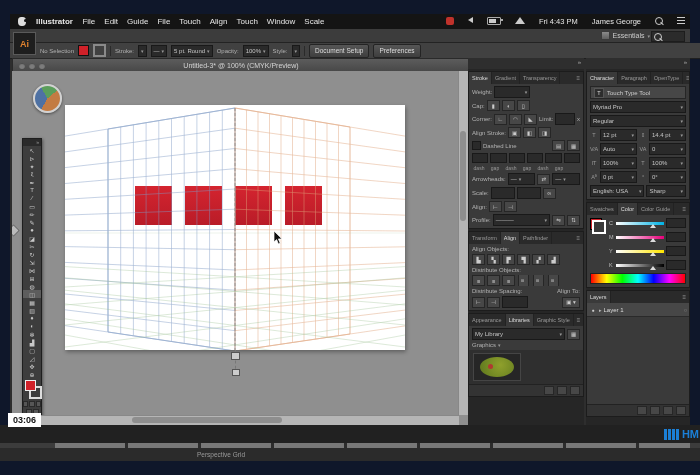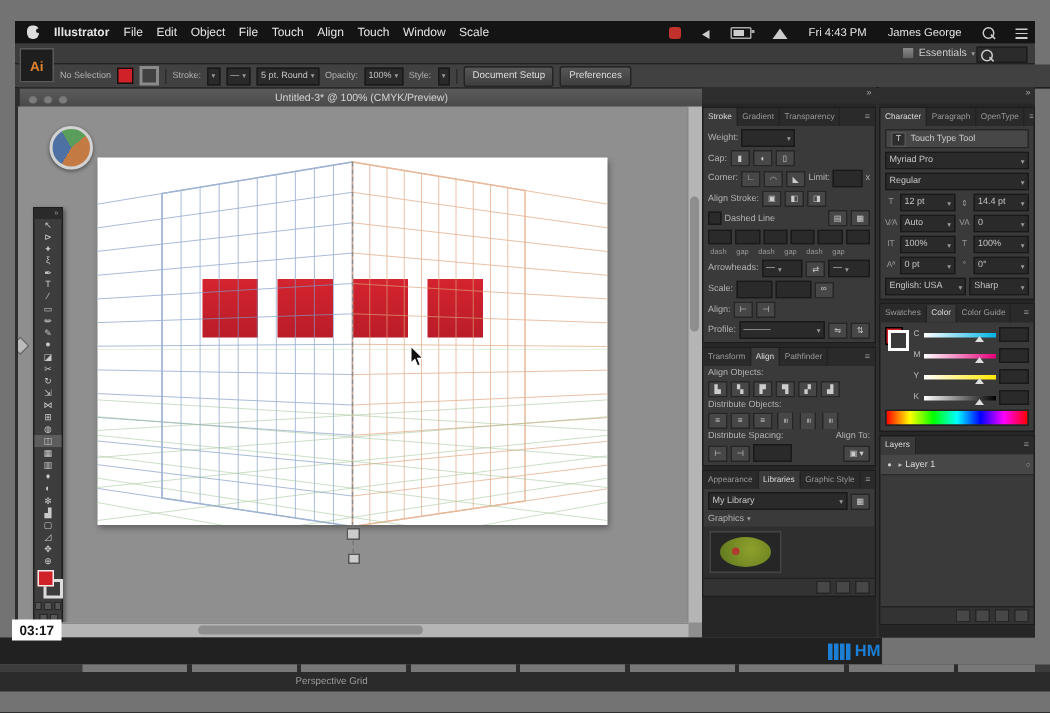--- a/index.html
+++ b/index.html
@@ -1,26 +1,26 @@
 <!DOCTYPE html>
 <html><head>
 <meta charset="utf-8">
 <style>
   html,body{margin:0;padding:0;}
   body{width:700px;height:475px;background:#000;font-family:"Liberation Sans",sans-serif;overflow:hidden;}
-  .stage{position:relative;width:700px;height:475px;background:#737373;overflow:hidden;}
+  .stage{position:relative;width:700px;height:475px;background:#0f172a;overflow:hidden;}
 
   
   .menubar{position:absolute;left:10px;top:14px;width:680px;height:15px;background:#141414;display:flex;align-items:center;color:#e6e6e6;font-size:8px;white-space:nowrap;z-index:4;}
   .apple-icon{width:8px;height:9px;background:#ddd;border-radius:40% 40% 45% 45%;margin:0 5px 0 8px;position:relative;flex:none;}
   .apple-icon::after{content:"";position:absolute;right:-1px;top:2px;width:3px;height:3px;border-radius:50%;background:#141414;}
   .menu-app{font-weight:bold;padding:0 5px;}
   .menus{display:flex;}
   .menu-item{padding:0 4.5px;}
-  .mb-right{margin-left:auto;display:flex;align-items:flex-end;gap:14px;padding-right:5px;font-size:7.5px;}
+  .mb-right{margin-left:auto;display:flex;align-items:flex-start;gap:14px;padding-right:5px;font-size:7.5px;}
   .ico-red{width:8px;height:8px;border-radius:2px;background:#c0322b;display:inline-block;}
   .ico-batt{width:12px;height:6px;border:1px solid #aaa;border-radius:1px;position:relative;display:inline-block;}
   .ico-batt::before{content:"";position:absolute;left:1px;top:1px;bottom:1px;width:7px;background:#ccc;}
   .ico-batt::after{content:"";position:absolute;right:-3px;top:1px;width:2px;height:2px;background:#aaa;}
   .ico-wifi{width:0;height:0;border-left:5px solid transparent;border-right:5px solid transparent;border-bottom:7px solid #ccc;display:inline-block;}
   .ico-vol{width:0;height:0;border-top:3px solid transparent;border-bottom:3px solid transparent;border-right:5px solid #ccc;display:inline-block;}
   .ico-search{width:6px;height:6px;border:1px solid #ccc;border-radius:50%;position:relative;display:inline-block;}
   .ico-search::after{content:"";position:absolute;left:4px;top:5px;width:4px;height:1px;background:#ccc;transform:rotate(45deg);}
   .ico-list{width:8px;height:7px;display:inline-block;background:linear-gradient(#ccc 0 1px,transparent 1px 3px,#ccc 3px 4px,transparent 4px 6px,#ccc 6px 7px);}
 
@@ -133,41 +133,41 @@
   .layers-body{display:flex;flex-direction:column;flex:1;}
   .layer-row{display:flex;align-items:center;gap:2px;height:13px;background:#474747;border-bottom:1px solid #2a2a2a;padding:0 2px;font-size:6px;color:#ddd;}
   .eye-cell{width:8px;text-align:center;color:#ccc;font-size:5px;}
   .layer-expand{color:#bbb;font-size:5px;}
   .layer-name{flex:1;}
   .layer-target{color:#aaa;font-size:5px;}
   .layers-fill{flex:1;}
 
   
   .timestamp{position:absolute;left:8px;top:413px;background:#ffffff;color:#111;font-size:9px;font-weight:bold;padding:2px 5px;z-index:20;}
-  .playerbar{position:absolute;left:0;top:425px;width:588px;height:18px;background:#212121;z-index:15;}
+  .playerbar{position:absolute;left:0;top:425px;width:700px;height:18px;background:#212121;z-index:15;}
   .brand{position:absolute;right:1px;top:3px;display:flex;align-items:center;gap:1px;overflow:hidden;}
   .brand-bar{width:3px;height:11px;background:#1b7fd6;}
   .brand-text{color:#1b7fd6;font-weight:bold;font-size:11px;margin-left:2px;}
   .scrubber{position:absolute;left:0;top:443px;width:700px;height:5px;background:#3c3c3c;z-index:15;}
   .scrub-progress{position:absolute;left:55px;top:0;height:5px;width:635px;background:repeating-linear-gradient(90deg,#787878 0 70px,#2c2c2c 70px 73px);}
   .bottombar{position:absolute;left:0;top:448px;width:700px;height:13px;background:#2b2b2b;z-index:15;color:#9a9a9a;font-size:6.5px;}
   .chapter{position:absolute;left:197px;top:3px;}
 </style>
 </head>
 <body>
 
 <div class="stage">
 
   <div class="menubar">
     <span class="apple-icon"></span>
     <span class="menu-app">Illustrator</span>
     <div class="menus">
         <span class="menu-item">File</span>
         <span class="menu-item">Edit</span>
-        <span class="menu-item">Object</span>
+        <span class="menu-item">Guide</span>
         <span class="menu-item">File</span>
         <span class="menu-item">Touch</span>
         <span class="menu-item">Align</span>
         <span class="menu-item">Touch</span>
         <span class="menu-item">Window</span>
         <span class="menu-item">Scale</span>
       </div>
     <div class="mb-right">
       <span class="ico-red"></span>
       <span class="ico-vol"></span>
@@ -672,21 +672,21 @@
             <span class="lf-ico"></span>
             <span class="lf-ico"></span>
             <span class="lf-ico"></span>
             <span class="lf-ico"></span>
           </div>
         </div>
       </div>
     </div>
   </div>
 
-  <div class="timestamp">03:17</div>
+  <div class="timestamp">03:06</div>
 
   <div class="playerbar">
     <div class="brand">
       <span class="brand-bar"></span>
       <span class="brand-bar"></span>
       <span class="brand-bar"></span>
       <span class="brand-bar"></span>
       <span class="brand-text">HM</span>
     </div>
   </div>

